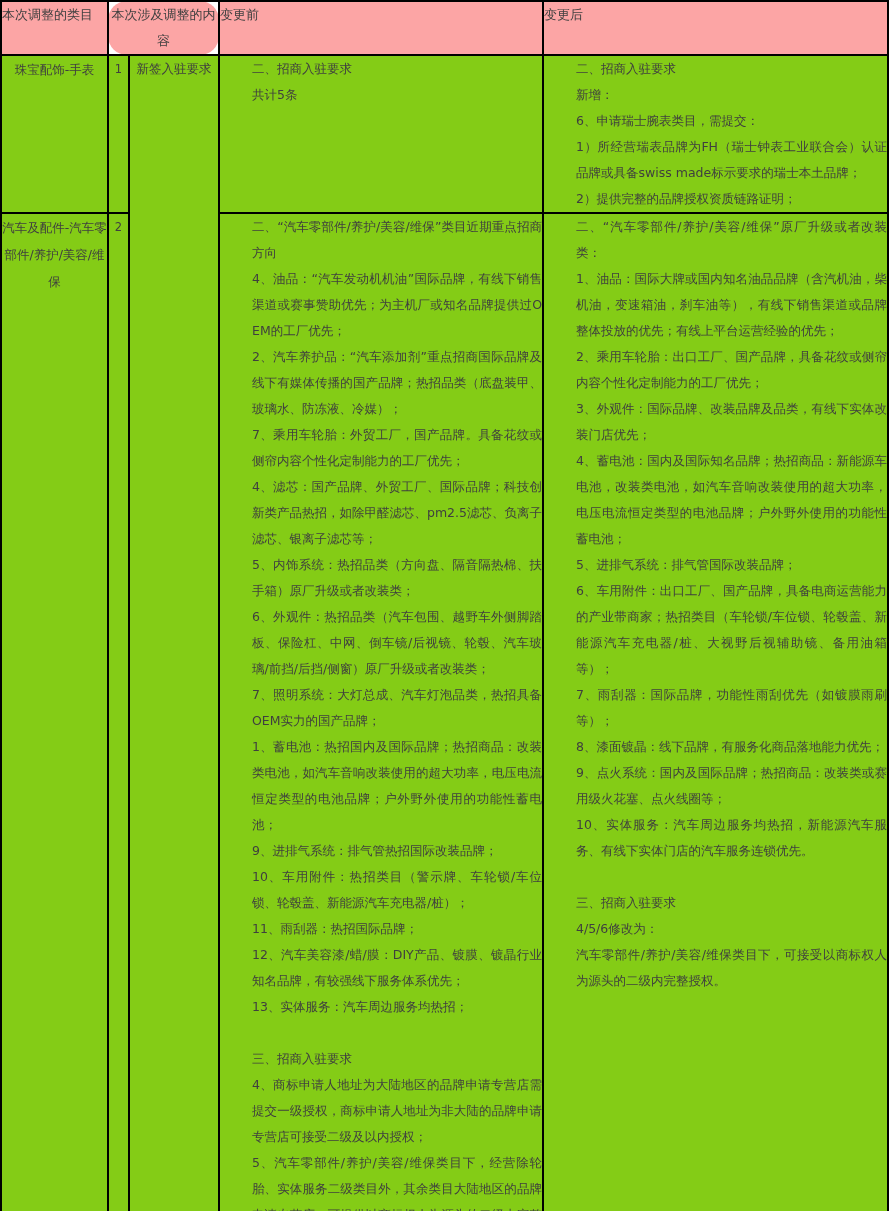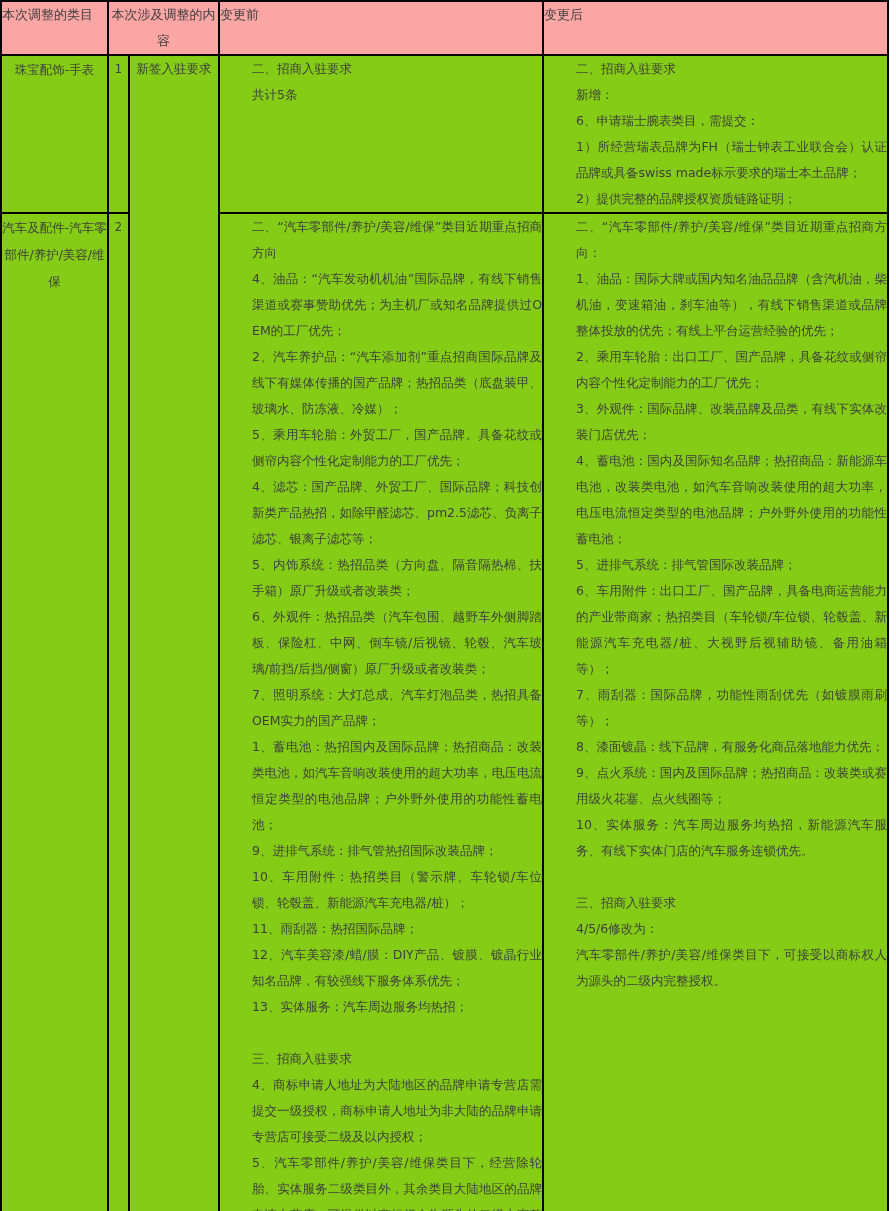--- a/index.html
+++ b/index.html
@@ -42,21 +42,21 @@
   thead th {
     background: #fca5a5;
     font-weight: normal;
     font-size: 13px;
     line-height: 26px;
     height: 48px;
     padding: 4px 10px 0 10px;
     text-align: left;
     color: #3f3f3f;
   }
-  thead th.center { text-align: center; }
+  thead th.center { text-align: center; border-radius: 19px; }
 
   tbody td {
     background: #84cc16;
     font-size: 12.5px;
     line-height: 26px;
   }
 
   td.cell-category {
     text-align: center;
     vertical-align: middle;
@@ -133,39 +133,39 @@
           <p class="para">2）提供完整的品牌授权资质链路证明；</p>
         </td>
     </tr>
     <tr class="last-row">
       <td class="cell-category">汽车及配件-汽车零部件/养护/美容/维保</td>
       <td class="cell-index">2</td>
       <td class="cell-before">
           <p class="para">二、“汽车零部件/养护/美容/维保”类目近期重点招商方向</p>
           <p class="para">4、油品：“汽车发动机机油”国际品牌，有线下销售渠道或赛事赞助优先；为主机厂或知名品牌提供过OEM的工厂优先；</p>
           <p class="para">2、汽车养护品：“汽车添加剂”重点招商国际品牌及线下有媒体传播的国产品牌；热招品类（底盘装甲、玻璃水、防冻液、冷媒）；</p>
-          <p class="para">5、乘用车轮胎：外贸工厂，国产品牌。具备花纹或侧帘内容个性化定制能力的工厂优先；</p>
+          <p class="para">7、乘用车轮胎：外贸工厂，国产品牌。具备花纹或侧帘内容个性化定制能力的工厂优先；</p>
           <p class="para">4、滤芯：国产品牌、外贸工厂、国际品牌；科技创新类产品热招，如除甲醛滤芯、pm2.5滤芯、负离子滤芯、银离子滤芯等；</p>
           <p class="para">5、内饰系统：热招品类（方向盘、隔音隔热棉、扶手箱）原厂升级或者改装类；</p>
           <p class="para">6、外观件：热招品类（汽车包围、越野车外侧脚踏板、保险杠、中网、倒车镜/后视镜、轮毂、汽车玻璃/前挡/后挡/侧窗）原厂升级或者改装类；</p>
           <p class="para">7、照明系统：大灯总成、汽车灯泡品类，热招具备OEM实力的国产品牌；</p>
           <p class="para">1、蓄电池：热招国内及国际品牌；热招商品：改装类电池，如汽车音响改装使用的超大功率，电压电流恒定类型的电池品牌；户外野外使用的功能性蓄电池；</p>
           <p class="para">9、进排气系统：排气管热招国际改装品牌；</p>
           <p class="para">10、车用附件：热招类目（警示牌、车轮锁/车位锁、轮毂盖、新能源汽车充电器/桩）；</p>
           <p class="para">11、雨刮器：热招国际品牌；</p>
           <p class="para">12、汽车美容漆/蜡/膜：DIY产品、镀膜、镀晶行业知名品牌，有较强线下服务体系优先；</p>
           <p class="para">13、实体服务：汽车周边服务均热招；</p>
           <p class="para blank"></p>
           <p class="para">三、招商入驻要求</p>
           <p class="para">4、商标申请人地址为大陆地区的品牌申请专营店需提交一级授权，商标申请人地址为非大陆的品牌申请专营店可接受二级及以内授权；</p>
           <p class="para">5、汽车零部件/养护/美容/维保类目下，经营除轮胎、实体服务二级类目外，其余类目大陆地区的品牌申请专营店，可提供以商标权人为源头的二级内完整授权</p>
           <p class="para">6、“阿里车码头汽车服务”类目的专营店，可提供以商标权人为源头的二级内完整授权；</p>
         </td>
       <td class="cell-after cell-after-wm">
-          <p class="para">二、“汽车零部件/养护/美容/维保”类目近期重点招商方向：</p>
+          <p class="para">二、“汽车零部件/养护/美容/维保”原厂升级或者改装类：</p>
           <p class="para">1、油品：国际大牌或国内知名油品品牌（含汽机油，柴机油，变速箱油，刹车油等），有线下销售渠道或品牌整体投放的优先；有线上平台运营经验的优先；</p>
           <p class="para">2、乘用车轮胎：出口工厂、国产品牌，具备花纹或侧帘内容个性化定制能力的工厂优先；</p>
           <p class="para">3、外观件：国际品牌、改装品牌及品类，有线下实体改装门店优先；</p>
           <p class="para">4、蓄电池：国内及国际知名品牌；热招商品：新能源车电池，改装类电池，如汽车音响改装使用的超大功率，电压电流恒定类型的电池品牌；户外野外使用的功能性蓄电池；</p>
           <p class="para">5、进排气系统：排气管国际改装品牌；</p>
           <p class="para">6、车用附件：出口工厂、国产品牌，具备电商运营能力的产业带商家；热招类目（车轮锁/车位锁、轮毂盖、新能源汽车充电器/桩、大视野后视辅助镜、备用油箱等）；</p>
           <p class="para">7、雨刮器：国际品牌，功能性雨刮优先（如镀膜雨刷等）；</p>
           <p class="para">8、漆面镀晶：线下品牌，有服务化商品落地能力优先；</p>
           <p class="para">9、点火系统：国内及国际品牌；热招商品：改装类或赛用级火花塞、点火线圈等；</p>
           <p class="para">10、实体服务：汽车周边服务均热招，新能源汽车服务、有线下实体门店的汽车服务连锁优先。</p>

